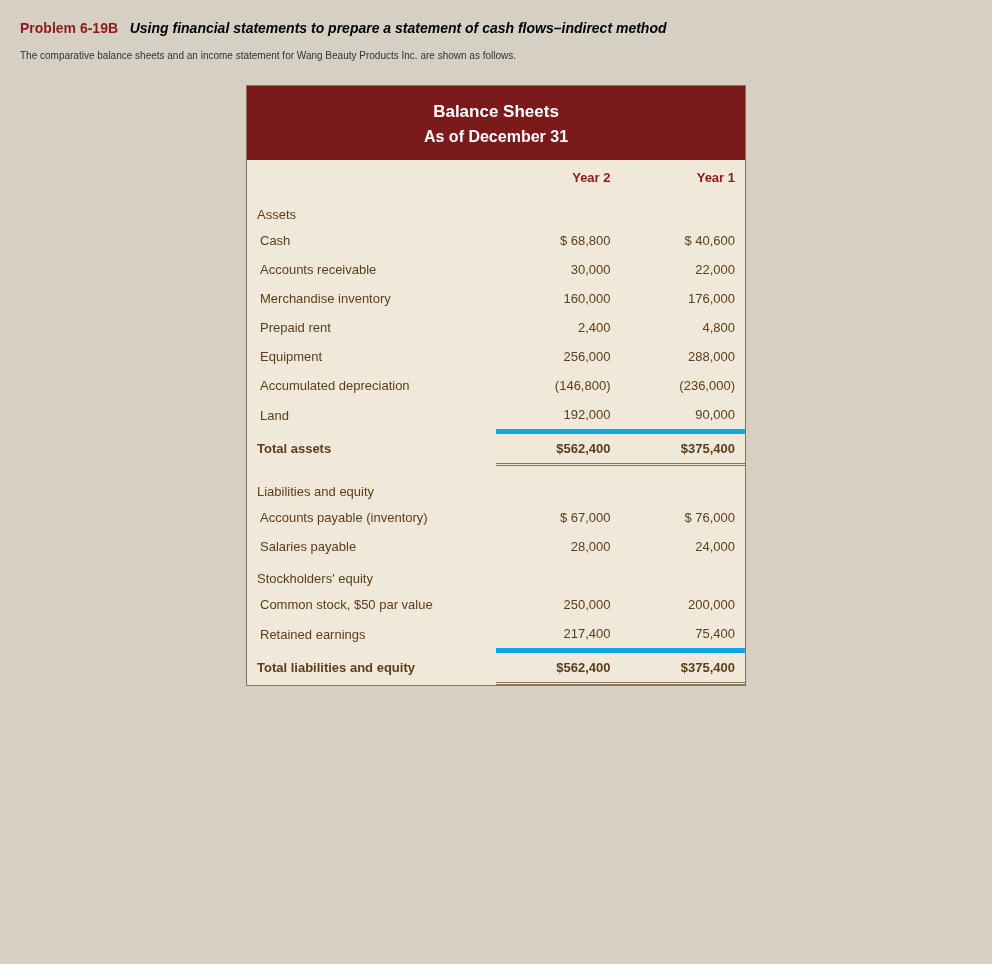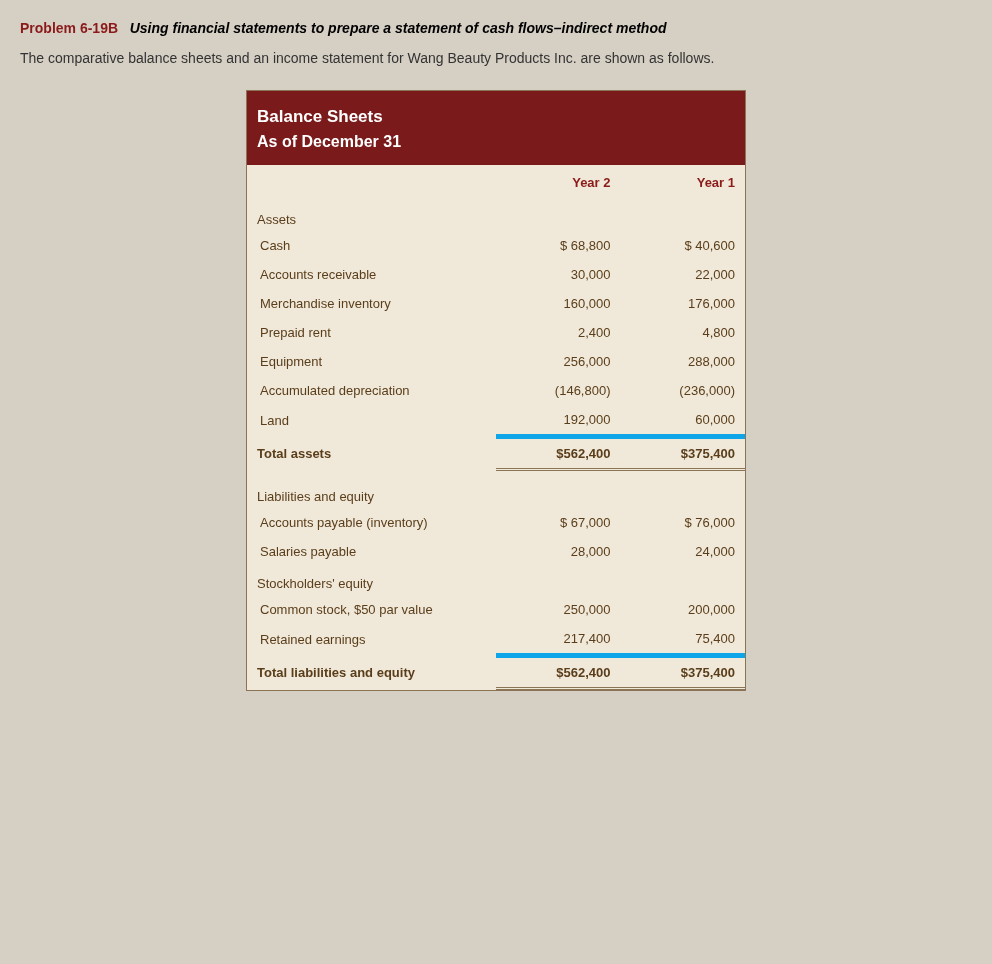--- a/index.html
+++ b/index.html
@@ -28,35 +28,35 @@
       color: #8b1a1a;
       font-weight: bold;
     }
 
     .problem-title .problem-desc {
       font-style: italic;
       font-weight: bold;
     }
 
     .intro-text {
-      font-size: 14px;
+      font-size: 10px;
       color: #333;
       margin-bottom: 24px;
     }
 
     .table-container {
       width: 500px;
       margin: 0 auto;
       border: 1px solid #8b7355;
     }
 
     .table-header {
       background-color: #7a1a1a;
       color: white;
-      text-align: left;
+      text-align: center;
       padding: 16px 10px 14px;
     }
 
     .table-header .title-main {
       font-size: 17px;
       font-weight: bold;
       margin-bottom: 6px;
     }
 
     .table-header .title-sub {
@@ -202,21 +202,21 @@
       <td>288,000</td>
     </tr>
     <tr class="data-row">
       <td>Accumulated depreciation</td>
       <td>(146,800)</td>
       <td>(236,000)</td>
     </tr>
     <tr class="data-row underline-row">
       <td>Land</td>
       <td>192,000</td>
-      <td>60,000</td>
+      <td>90,000</td>
     </tr>
     <tr class="total-row">
       <td>Total assets</td>
       <td>$562,400</td>
       <td>$375,400</td>
     </tr>
 
     <tr class="spacer-row">
           <td colspan="3"></td>
         </tr>

